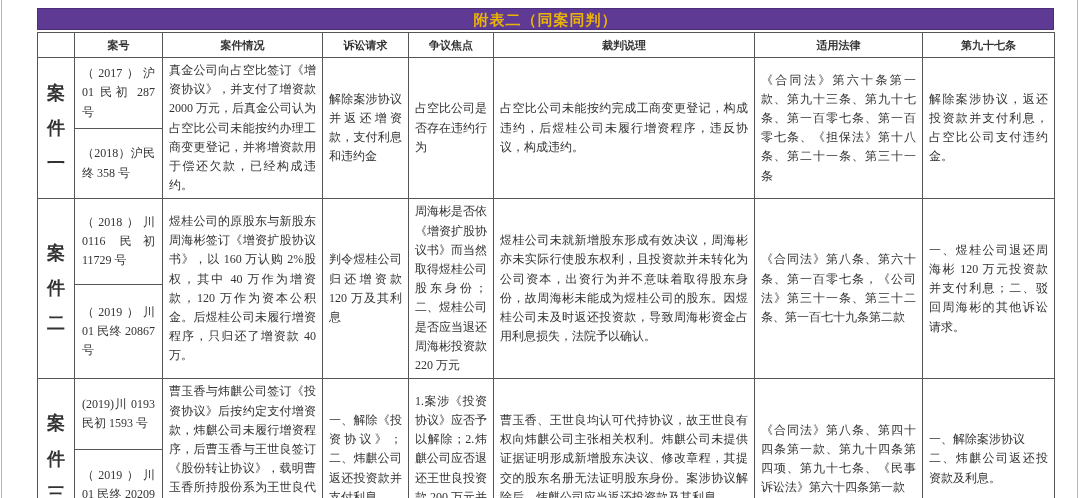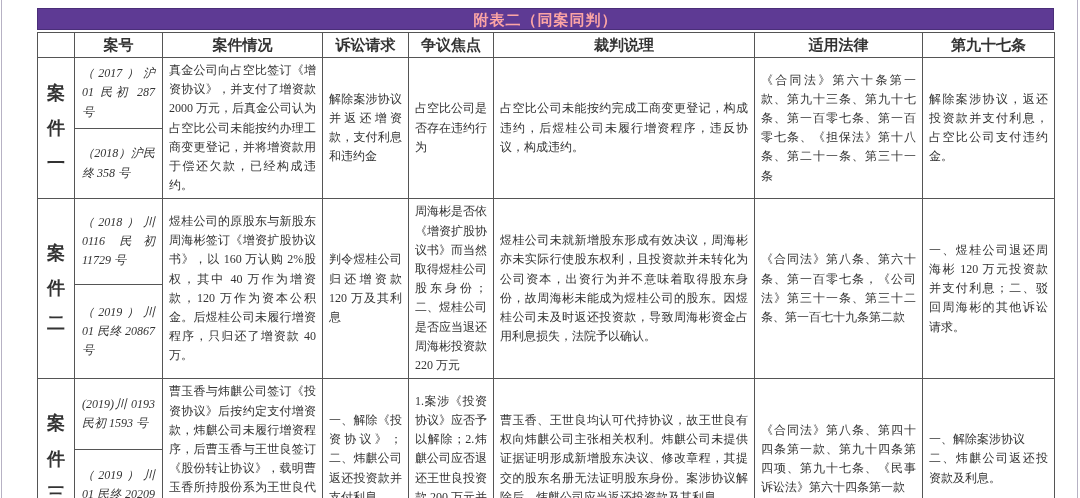--- a/index.html
+++ b/index.html
@@ -6,44 +6,44 @@
   body{
     width:1080px;height:498px;position:relative;background:#ffffff;
     font-family:"Liberation Serif","DejaVu Serif",serif;color:#333;
     overflow:hidden;
   }
   .edge-line{position:absolute;top:0;bottom:0;width:1px;background:#b7b2c4;}
   .edge-line.left{left:1px;}
   .edge-line.right{right:2px;}
   .doc{position:absolute;left:37px;top:8px;width:1017px;}
   .title-bar{
-    height:22px;background:#5e3a94;color:#fca5a5;text-align:center;
+    height:22px;background:#5e3a94;color:#eab308;text-align:center;
     font-weight:bold;font-size:15px;line-height:22px;letter-spacing:1px;
     margin-bottom:2px;border:1px solid #4a2e78;box-sizing:border-box;
   }
   table.cases{
     border-collapse:collapse;table-layout:fixed;width:1017px;
   }
   .cases th,.cases td{
     border:1px solid #555555;box-sizing:border-box;
     vertical-align:middle;
   }
   .cases thead th{
-    font-size:15px;font-weight:bold;text-align:center;height:25px;padding:2px 2px;
+    font-size:11px;font-weight:bold;text-align:center;height:25px;padding:2px 2px;
   }
   .cases td{
     font-size:12px;line-height:1.6;text-align:justify;
     padding:3px 6px;white-space:pre-line;
   }
   td.lbl{text-align:center;font-weight:bold;padding:2px 1px;}
   td.lbl span{
     display:inline-block;width:1em;word-break:break-all;
     line-height:1.95;font-size:18px;
   }
-  td.num{padding:3px 7px;font-style:italic;}
+  td.num{padding:3px 7px;}
   tr.h-r1a{height:53px;} tr.h-r1b{height:64px;}
   tr.h-r2a{height:86px;} tr.h-r2b{height:94px;}
   tr.h-r3a{height:61px;} tr.h-r3b{height:77px;}
 </style>
 </head>
 <body>
 
 <div class="edge-line left"></div>
 <div class="edge-line right"></div>
 

